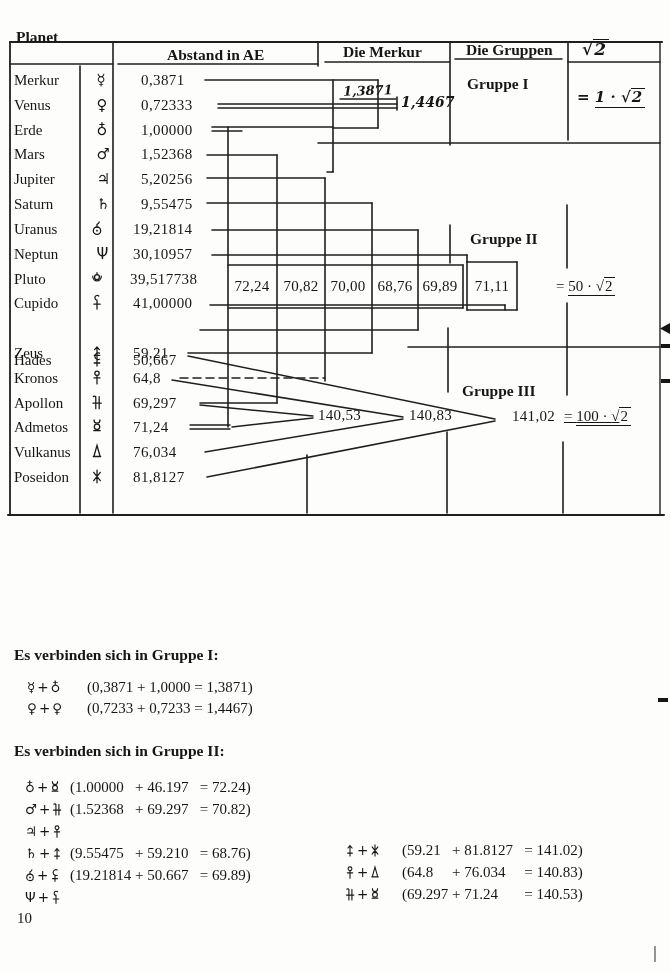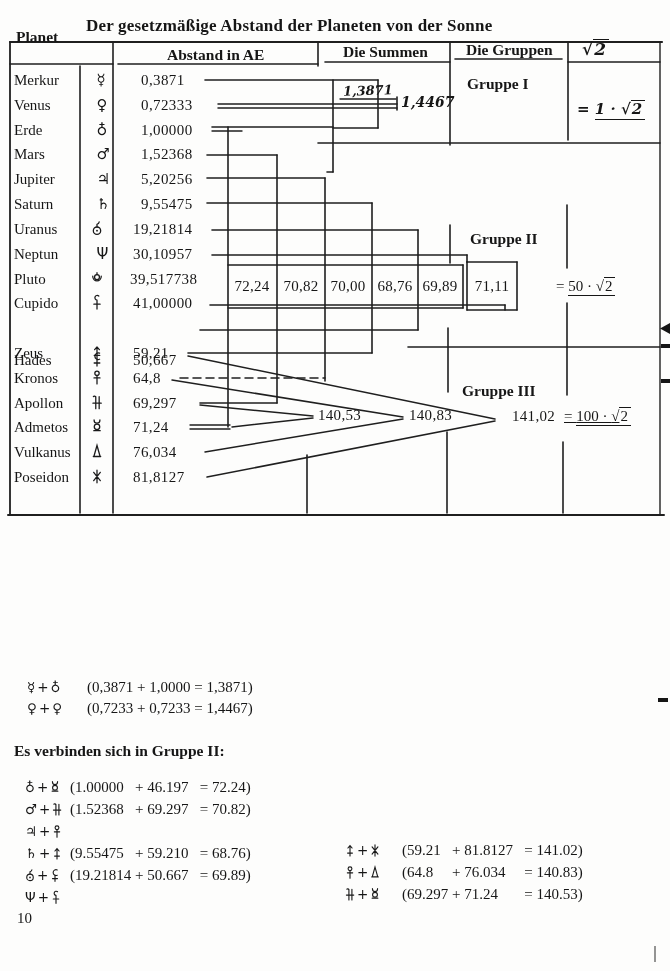--- a/index.html
+++ b/index.html
@@ -25,21 +25,21 @@
   .grplabel { position: absolute; font-size: 15.5px; font-weight: 600; }
   .g1 { left: 467px; top: 75px; }
   .g2 { left: 470px; top: 230px; }
   .g3 { left: 462px; top: 382px; }
   .hand { font-style: italic; font-family: "DejaVu Serif", serif; }
   .hw1 { position: absolute; left: 343px; top: 83px;  font-size: 13px; font-weight: 600; transform: rotate(-2deg); }
   .hw2 { position: absolute; left: 401px; top: 94px;  font-size: 14px; font-weight: 600; }
   .sumval { position: absolute; font-size: 15px; transform: translateX(-50%); letter-spacing: .3px; }
   .g3val  { position: absolute; font-size: 15px; letter-spacing: .3px; }
   .sqrtlbl { position: absolute; font-size: 15px; }
-  .sq1 { left: 577px; top: 88px;  font-weight: 600; margin-top: 12px; }
+  .sq1 { left: 577px; top: 88px;  font-weight: 600; }
   .sq2 { left: 556px; top: 277px; }
   .sq3 { left: 564px; top: 407px; text-decoration: underline; }
   .sqrtlbl .u { border-bottom: 1.6px solid #161616; padding-bottom: 1px; }
   .rt .ov { display: inline-block; border-top: 1.6px solid #161616; line-height: 1.05; padding: 1px 3px 0 1px; }
   .symsvg { display: inline-block; vertical-align: -3px; }
   .symsvg g { fill: none; stroke: #1a1a1a; stroke-width: 1.35; stroke-linecap: round; }
   .symsvg .f { fill: #1a1a1a; stroke: none; }
   .section { position: absolute; }
   .sec-heading { font-size: 15.5px; font-weight: 700; }
   .sec-row { position: absolute; height: 20px; width: 330px; }
@@ -116,25 +116,24 @@
       <line x1="190" y1="425" x2="230" y2="425" stroke="#1f1f1f" stroke-width="1.4" stroke-linecap="round"></line>
       <line x1="190" y1="429" x2="230" y2="429" stroke="#1f1f1f" stroke-width="1.4" stroke-linecap="round"></line>
       <line x1="200" y1="405" x2="313" y2="416" stroke="#1f1f1f" stroke-width="1.5" stroke-linecap="round"></line>
       <line x1="232" y1="427" x2="313" y2="418" stroke="#1f1f1f" stroke-width="1.5" stroke-linecap="round"></line>
       <line x1="172" y1="380" x2="403" y2="417" stroke="#1f1f1f" stroke-width="1.5" stroke-linecap="round"></line>
       <line x1="205" y1="452" x2="403" y2="419" stroke="#1f1f1f" stroke-width="1.5" stroke-linecap="round"></line>
       <line x1="188" y1="356" x2="495" y2="419" stroke="#1f1f1f" stroke-width="1.5" stroke-linecap="round"></line>
       <line x1="207" y1="477" x2="495" y2="421" stroke="#1f1f1f" stroke-width="1.5" stroke-linecap="round"></line>
     </svg>
 
-  <div class="title">Der gesetzmäßige Abstand der Planeten von der Sonne</div>
 
   <div class="hdr h-planet">Planet</div>
   <div class="hdr h-ae">Abstand in AE</div>
-  <div class="hdr h-sum">Die Summen</div>
+  <div class="hdr h-sum">Die Merkur</div>
   <div class="hdr h-grp">Die Gruppen</div>
   <div class="hdr h-sqrt hand" id="sqrt-hdr"><span class="rt">√<span class="ov">2</span></span></div>
 
   <div id="planet-rows">
       <div class="prow" style="top: 69px;">
         <span class="pname">Merkur</span>
         <span class="psym">
           <span class="sym">☿</span>
         </span>
         <span class="pval" style="left:141px">0,3871</span>
@@ -298,20 +297,21 @@
       <div class="g3val" style="left: 409px; top: 407px;">140,83</div>
       <div class="g3val" style="left: 512px; top: 408px;">141,02</div>
     </div>
 
   <div class="sqrtlbl sq1 hand" id="sqrt1">= <span class="u">1 · <span class="rt">√<span class="ov">2</span></span></span></div>
   <div class="sqrtlbl sq2" id="sqrt2">= <span class="u">50 · <span class="rt">√<span class="ov">2</span></span></span></div>
   <div class="sqrtlbl sq3" id="sqrt3">= <span class="u">100 · <span class="rt">√<span class="ov">2</span></span></span></div>
 
   <div id="sections">
       <div class="section" style="left: 14px; top: 646px; width: 330px; height: 76px;">
+        <div class="sec-heading">Es verbinden sich in Gruppe I:</div>
         <div class="sec-row" style="top: 31px;">
           <span class="sec-syms" style="left:13px">
             <span class="sym">☿</span>
             <span>+</span>
             <span class="sym">♁</span>
           </span>
           <span class="sec-form" style="left:73px">(0,3871 + 1,0000 = 1,3871)</span>
         </div>
         <div class="sec-row" style="top: 52px;">
           <span class="sec-syms" style="left:13px">

